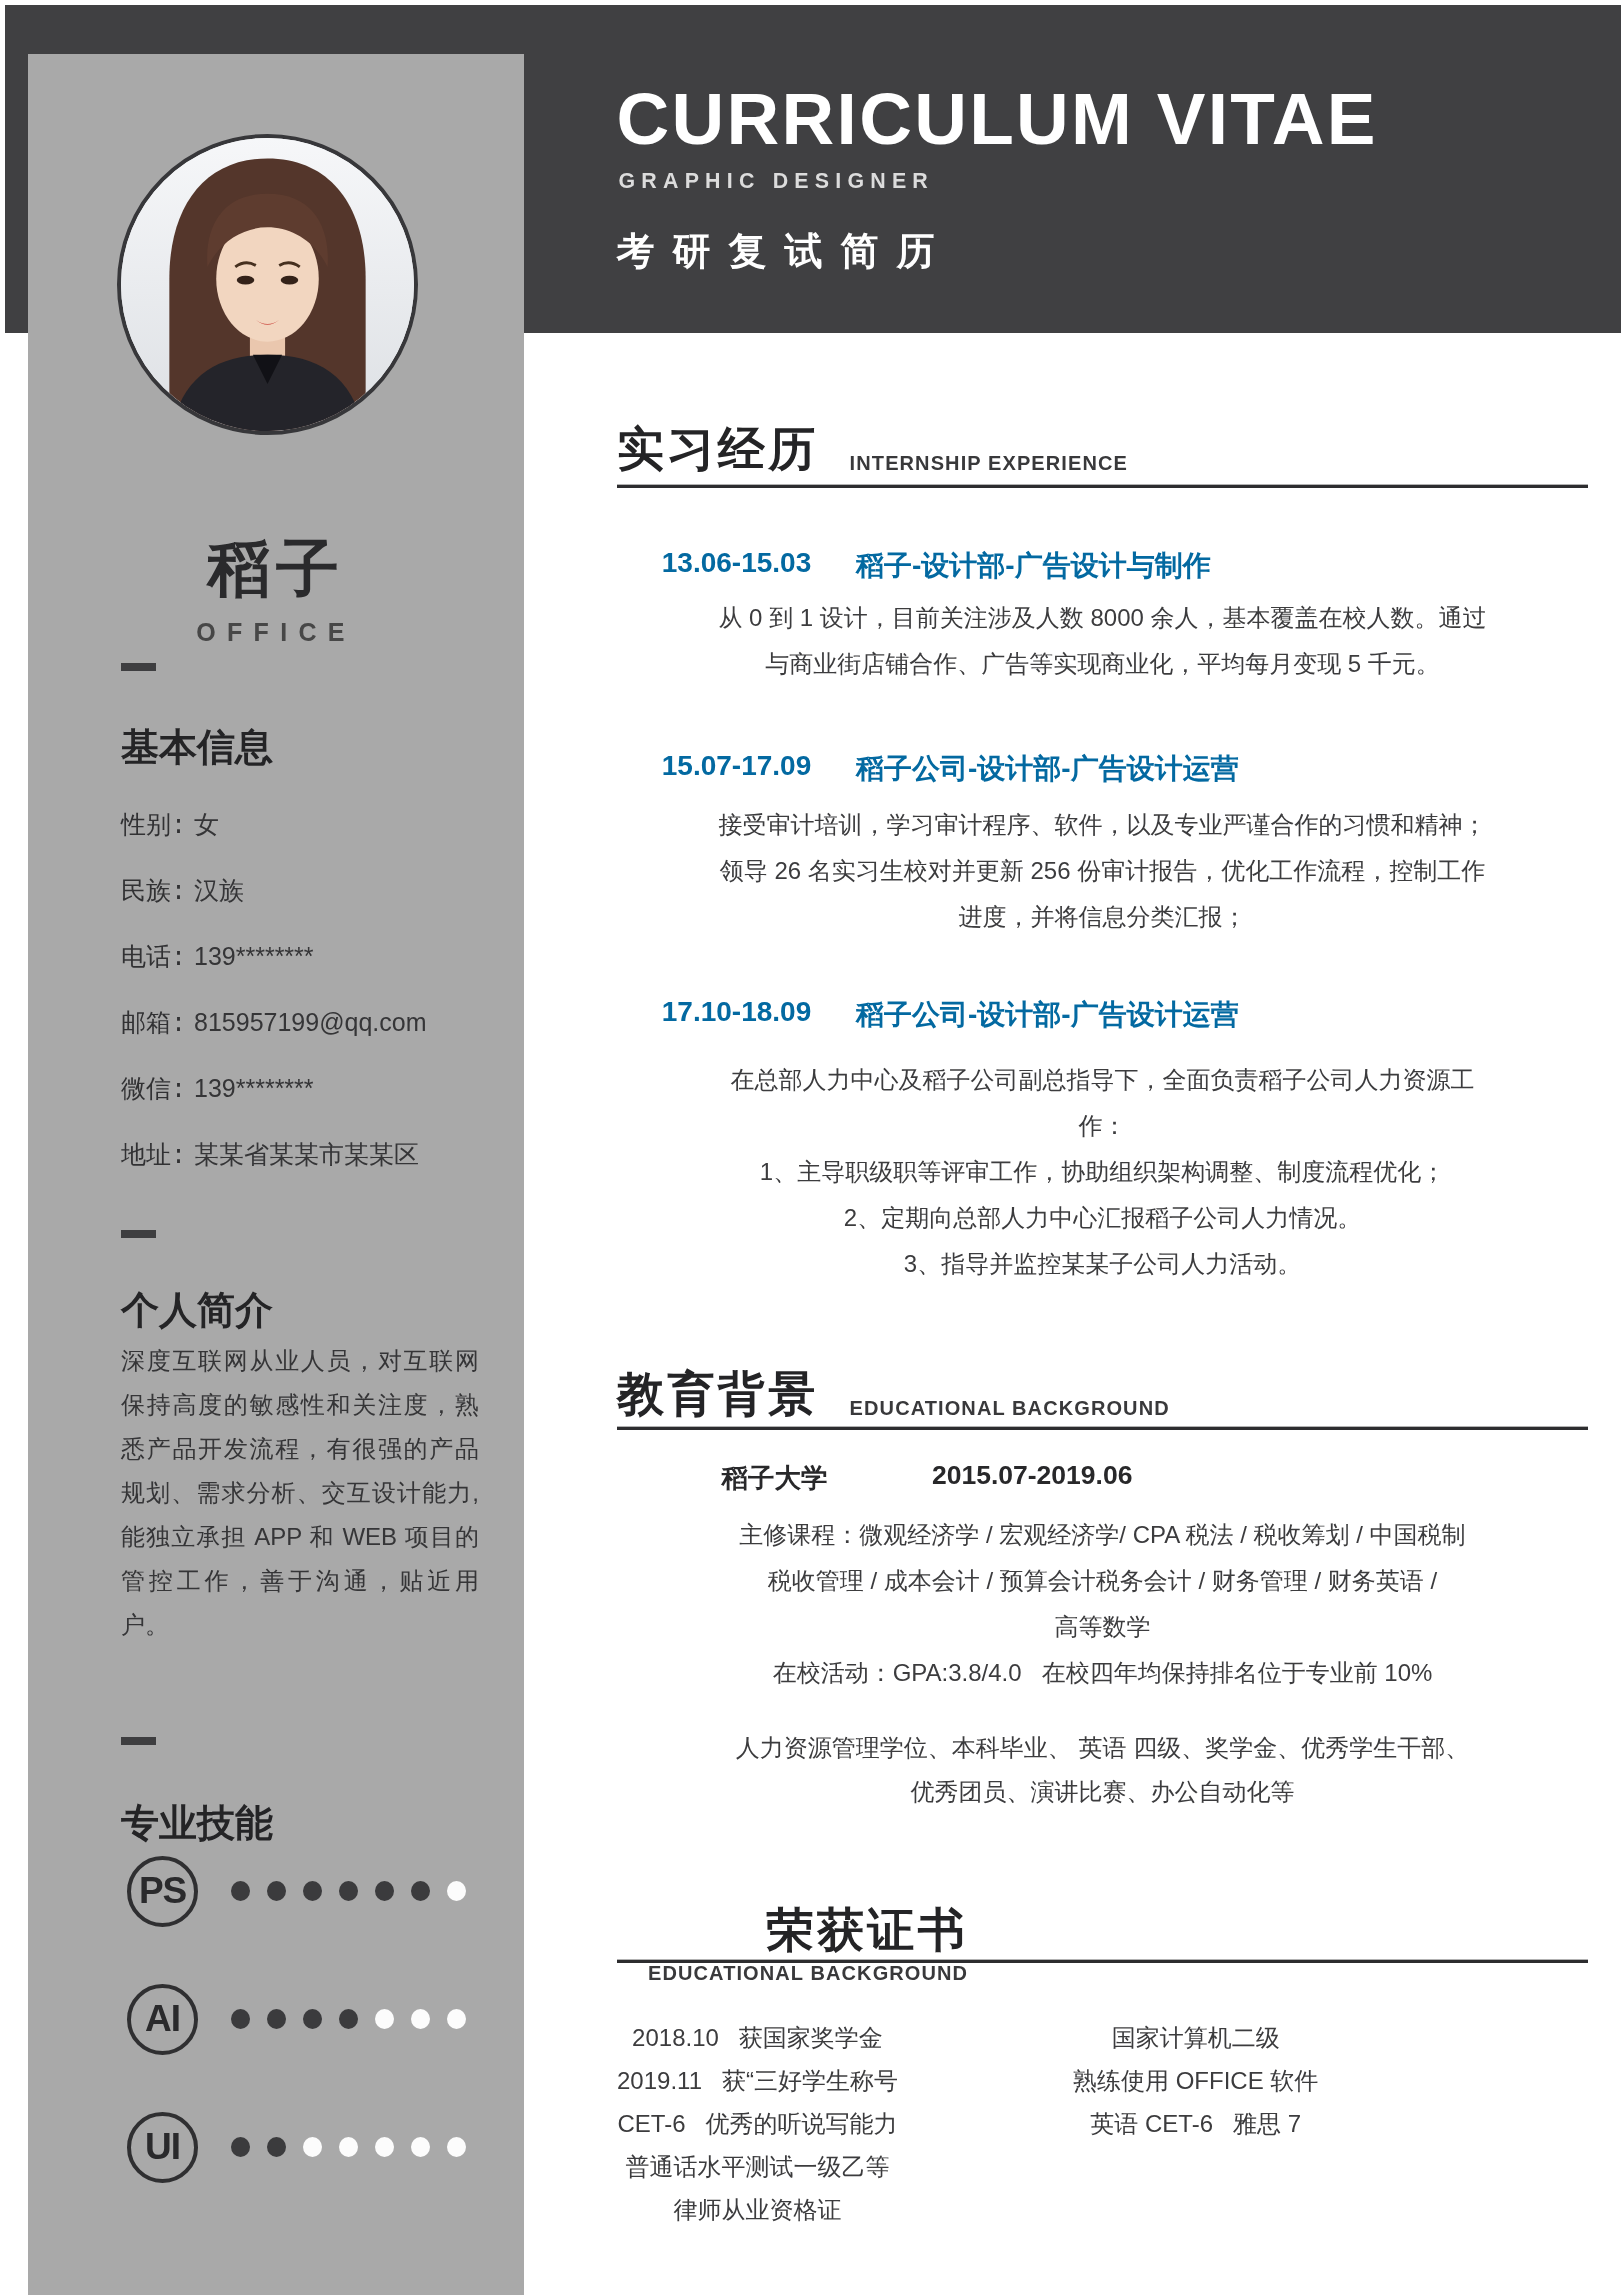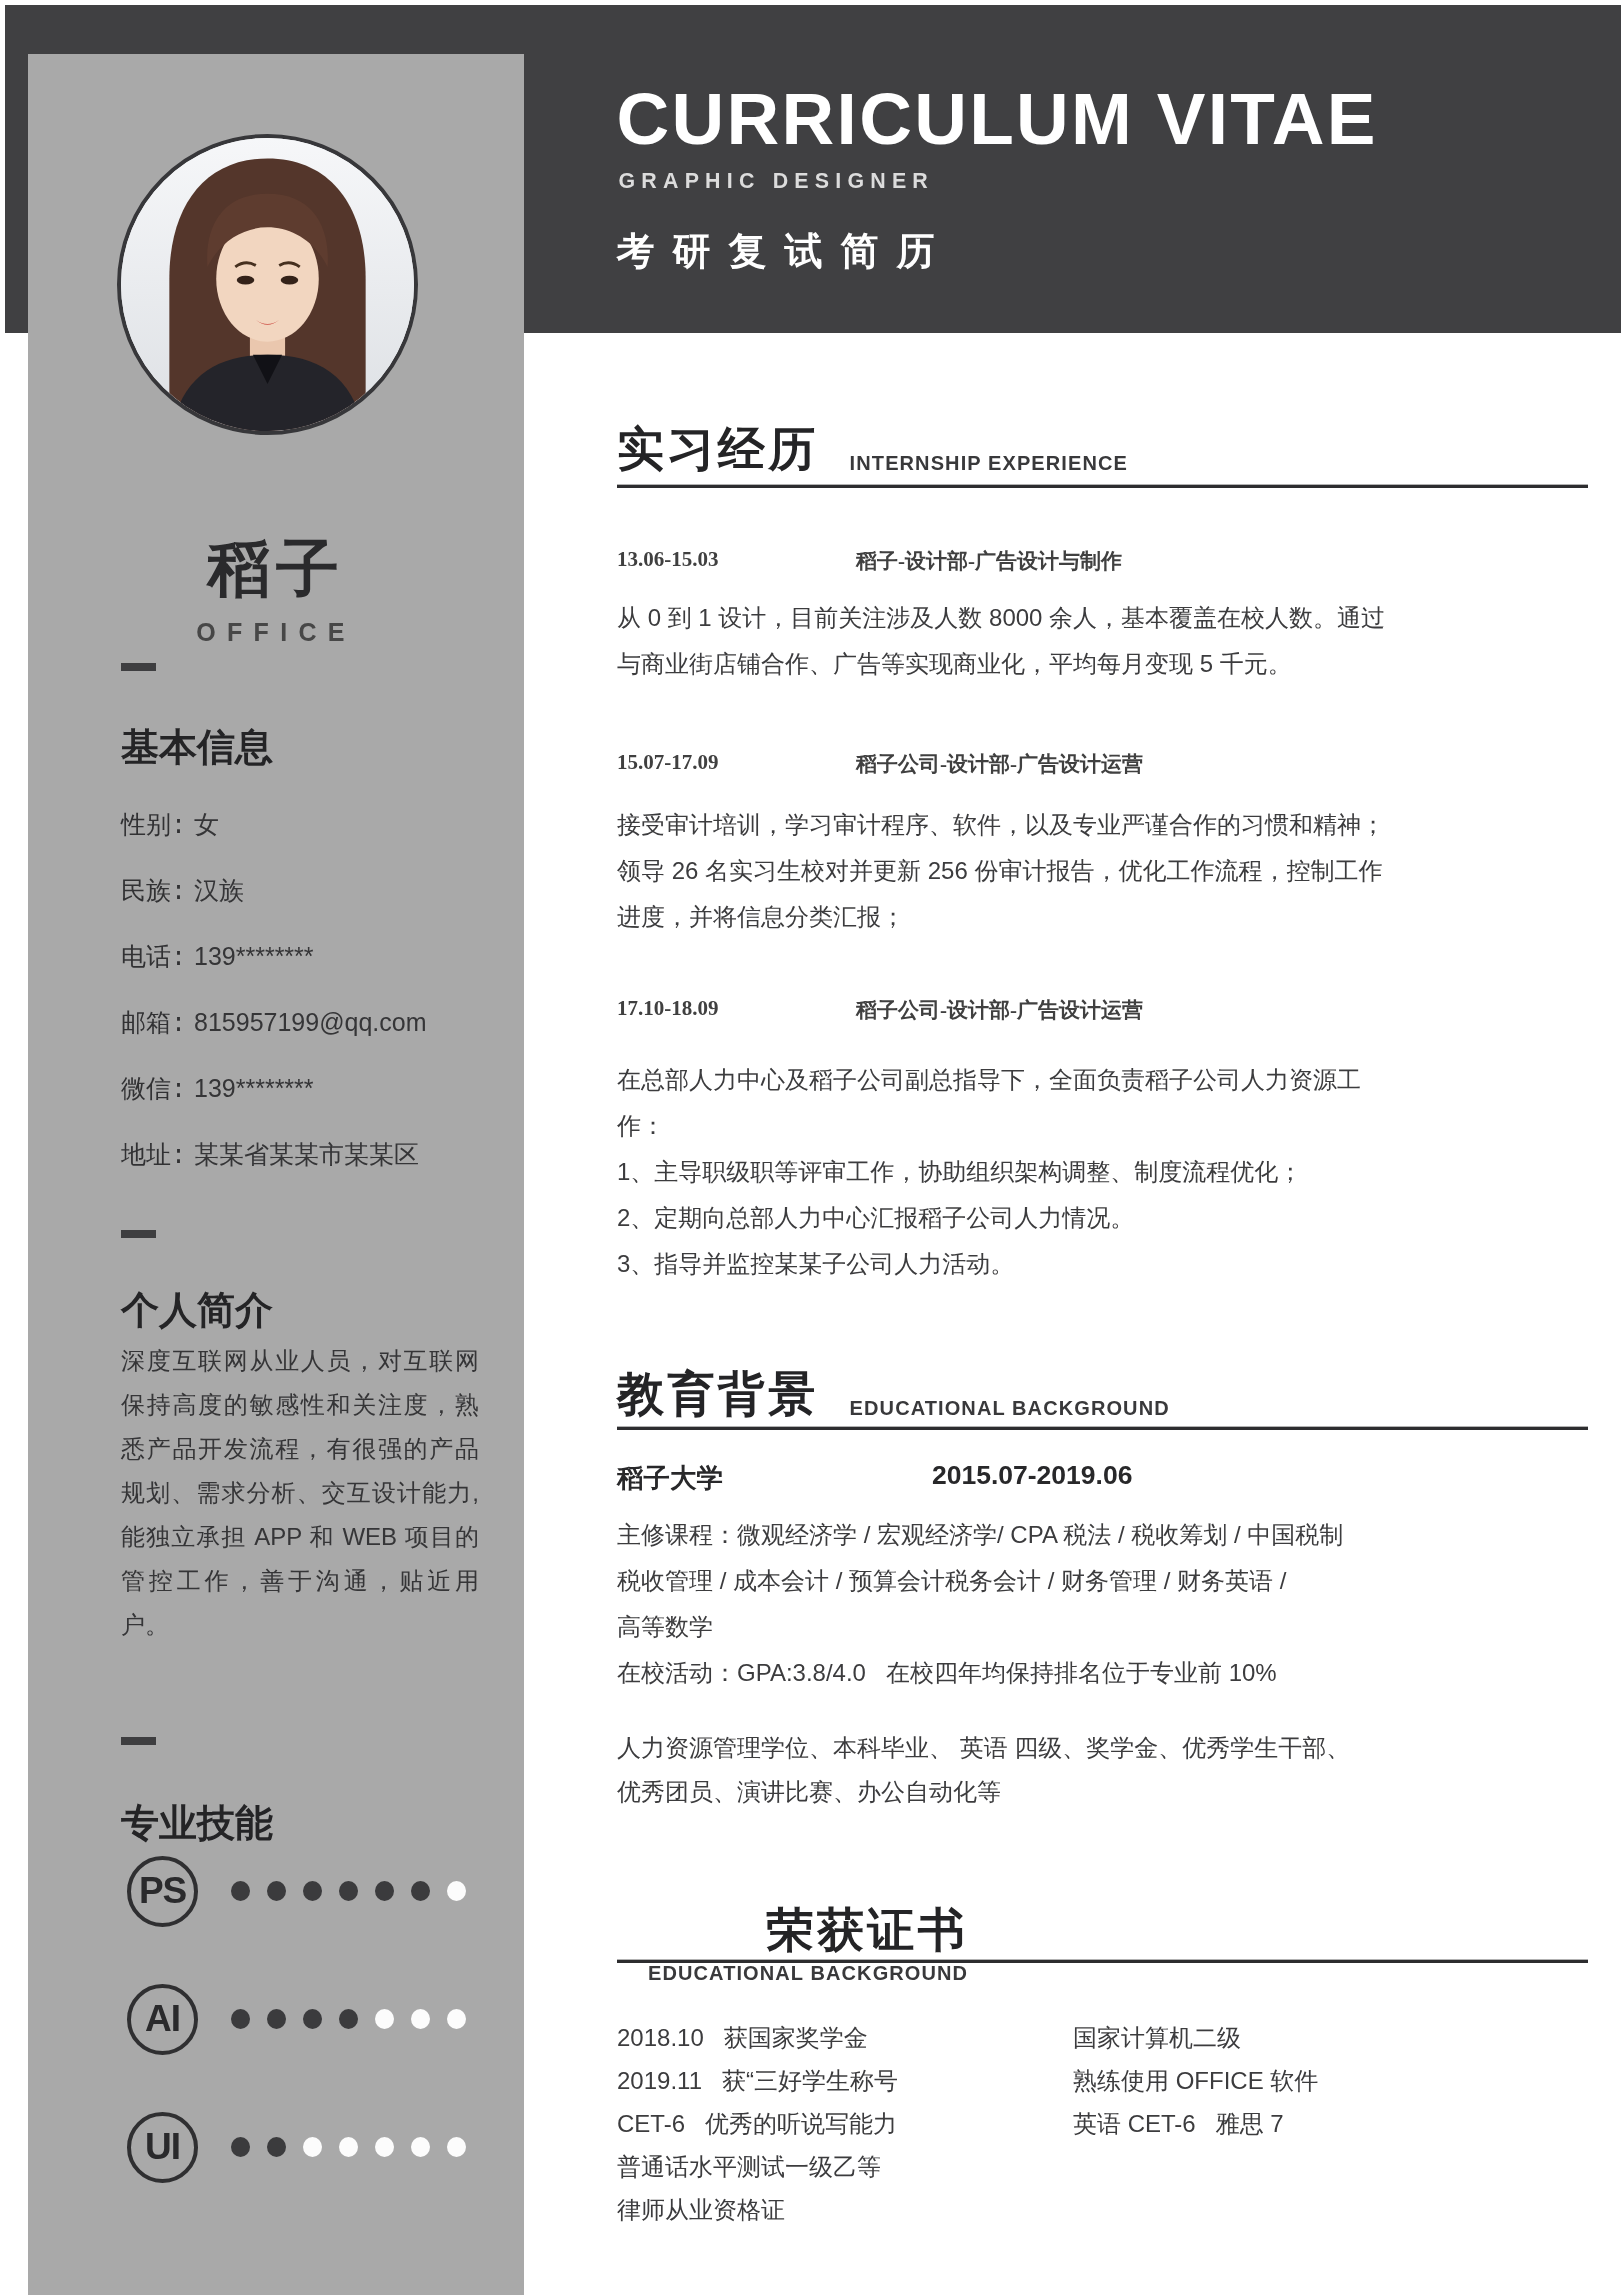--- a/index.html
+++ b/index.html
@@ -34,29 +34,29 @@
             color:#353537;text-align:justify;}
   .skill-row{position:absolute;left:99px;height:72px;display:flex;align-items:center;}
   .skill-ps{top:1801px;} .skill-ai{top:1929px;} .skill-ui{top:2057px;}
   .skill-badge{width:63px;height:63px;border:4.5px solid #2f2f31;border-radius:50%;display:flex;
                align-items:center;justify-content:center;font-size:37px;font-weight:800;color:#2a2a2c;letter-spacing:-1.1px;}
   .skill-dots{display:flex;margin-left:33px;}
   .dot{width:19px;height:20px;border-radius:50%;background:var(--dot-empty,#fcfcfc);margin-right:17px;}
   .dot.filled{background:var(--dot-filled,#3b3b3d);}
 
   
-  .main{position:absolute;left:617px;top:0;width:971px;height:2295px;}
+  .main{position:absolute;left:617px;top:0;width:971px;height:2295px;text-align:center;}
   .sec-head{position:absolute;left:0;display:flex;align-items:flex-end;white-space:nowrap;}
   .sec-title{font-size:47px;font-weight:800;color:#242426;letter-spacing:3.4px;}
   .sec-sub{font-size:20px;font-weight:700;color:#39393b;letter-spacing:1.1px;margin-left:31px;padding-bottom:5.6px;}
   .head-intern{top:418px;} .head-edu{top:1363px;} .head-cert{top:1899px;flex-direction:column;}
   .rule{position:absolute;left:0;width:971px;height:2.8px;background:var(--rule-dark,#2d2d2f);
         border-top:1.7px solid var(--rule-light,#b2b2b2);}
   .rule-intern{top:484px;} .rule-edu{top:1426px;} .rule-cert{top:1959px;}
-  .entry-head{position:absolute;left:0;display:flex;font-size:21px;font-weight:800;color:#404040;white-space:nowrap;font-family:Liberation Serif, serif;}
+  .entry-head{position:absolute;left:0;display:flex;font-size:28px;font-weight:800;color:#0369a1;white-space:nowrap;}
   .entry-date{width:239px;}
   .eh-1{top:547px;} .eh-2{top:750px;} .eh-3{top:996px;}
   .body-block{position:absolute;left:0;width:971px;font-size:24px;color:#3c3c3e;}
   .body-block .line{line-height:46px;white-space:pre-wrap;}
   .bb-1{top:595px;} .bb-2{top:802px;} .bb-3{top:1057px;}
   .uni-row{position:absolute;left:0;top:1460px;display:flex;font-size:26.5px;font-weight:800;color:#28282a;white-space:nowrap;}
   .uni-name{width:315px;}
   .bb-edu{top:1512px;} .bb-edu .line{line-height:46px;}
   .bb-edu-extra{top:1726px;} .bb-edu-extra .line{line-height:44px;}
   .cert-col{position:absolute;top:2016px;font-size:24px;color:#3c3c3e;}

